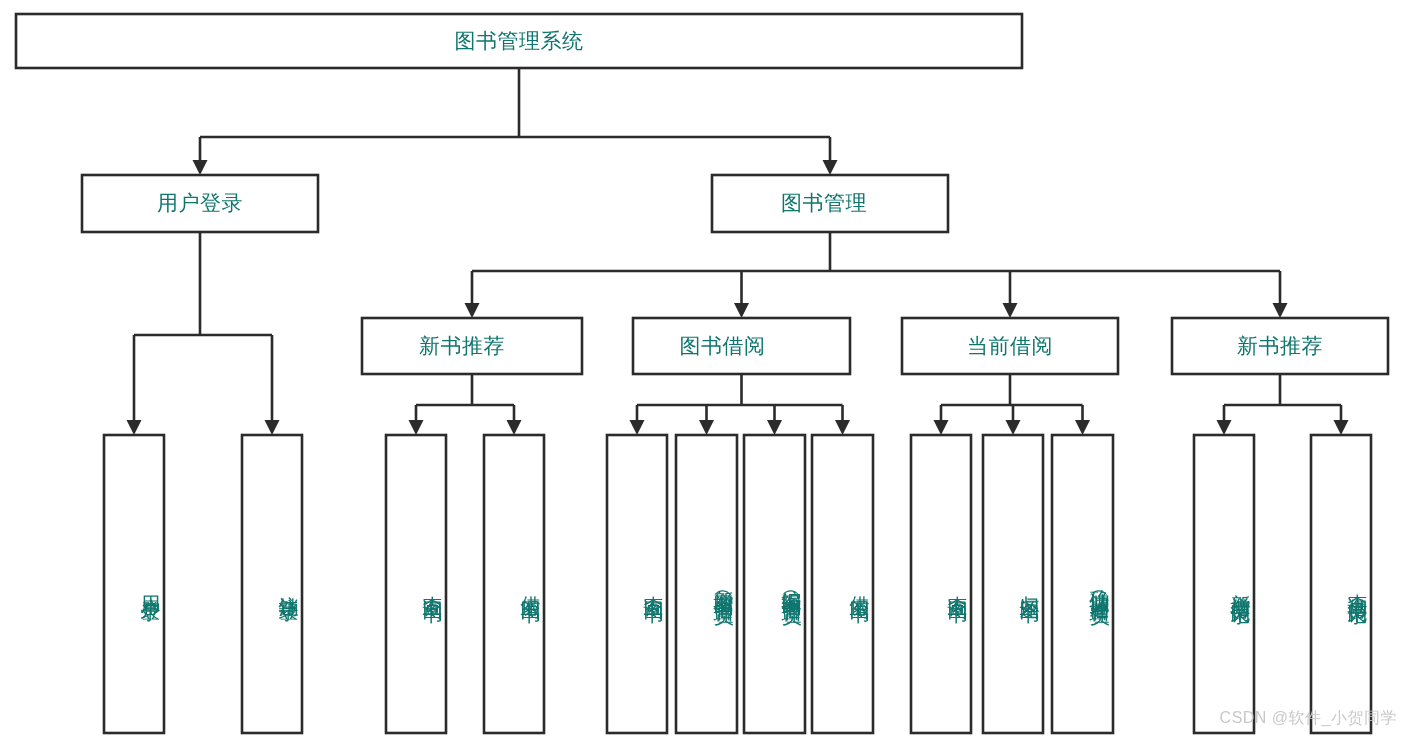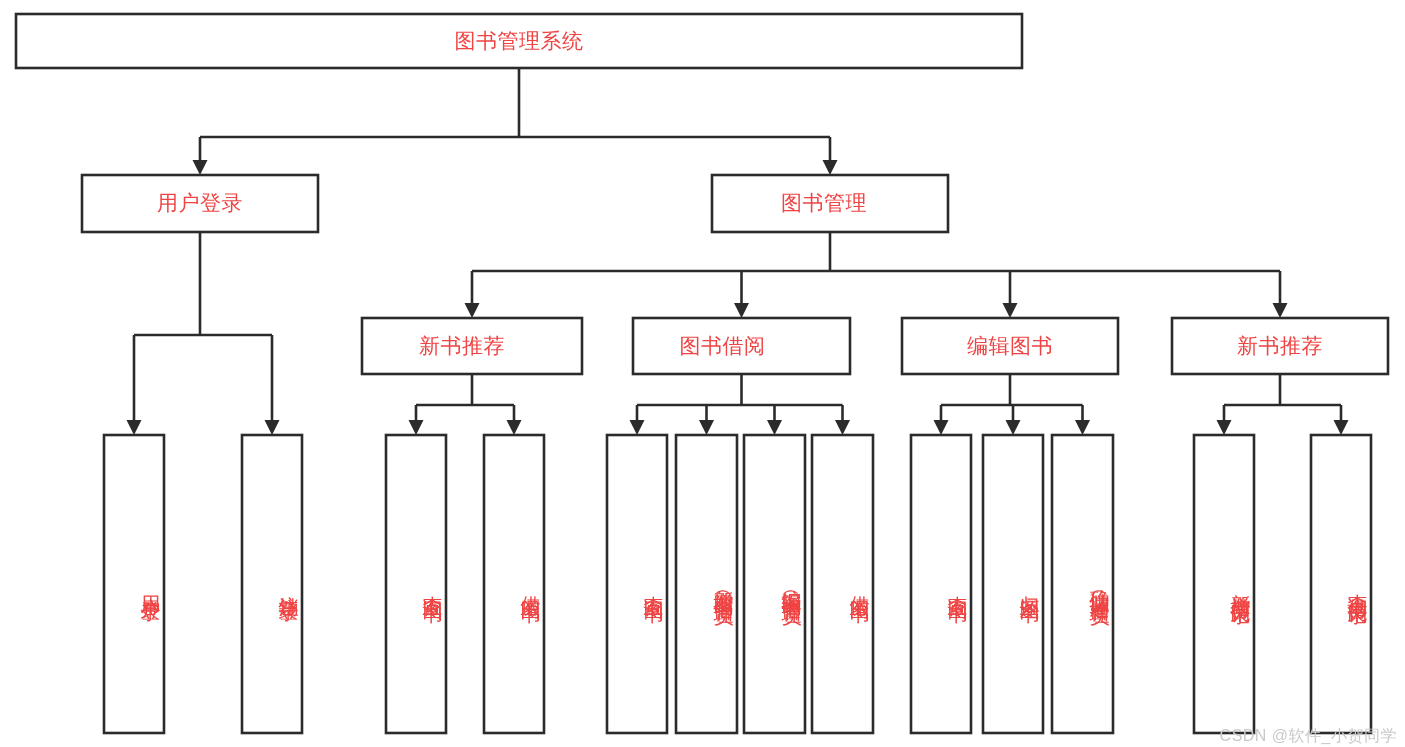--- a/index.html
+++ b/index.html
@@ -40,21 +40,21 @@
   }
   .arrow-head {
     fill: #2b2b2b;
     stroke: none;
   }
   .node-label {
     position: absolute;
     display: flex;
     align-items: center;
     justify-content: center;
-    color: #ef4444;
+    color: #0f766e;
     font-family: "Liberation Sans", "DejaVu Sans", sans-serif;
     pointer-events: none;
     box-sizing: border-box;
   }
   .node-label.horizontal {
     font-size: 21px;
     letter-spacing: 0.5px;
     line-height: 1.15;
     white-space: nowrap;
   }
@@ -65,21 +65,21 @@
     line-height: 1.35;
     letter-spacing: 2.5px;
     white-space: nowrap;
     align-items: flex-start;
     justify-content: center;
     padding-top: 2px;
   }
   .watermark {
     position: absolute;
     right: 8px;
-    bottom: 0;
+    bottom: 18px;
     font-size: 16px;
     color: #c9c9c9;
     font-family: "Liberation Sans", "DejaVu Sans", sans-serif;
     letter-spacing: 0.5px;
     white-space: nowrap;
     user-select: none;
   }
 </style>
 </head>
 <body>
@@ -158,21 +158,21 @@
       <rect x="1052" y="435" width="61" height="298" class="node-box"></rect>
       <rect x="1194" y="435" width="60" height="298" class="node-box"></rect>
       <rect x="1311" y="435" width="60" height="298" class="node-box"></rect>
     </svg>
   <div id="label-layer">
       <div class="node-label horizontal" style="left: 16px; top: 14px; width: 1006px; height: 54px;">图书管理系统</div>
       <div class="node-label horizontal" style="left: 82px; top: 175px; width: 236px; height: 57px;">用户登录</div>
       <div class="node-label horizontal" style="left: 712px; top: 175px; width: 224px; height: 57px;">图书管理</div>
       <div class="node-label horizontal" style="left: 362px; top: 318px; width: 200px; height: 56px;">新书推荐</div>
       <div class="node-label horizontal" style="left: 633px; top: 318px; width: 179px; height: 56px;">图书借阅</div>
-      <div class="node-label horizontal" style="left: 902px; top: 318px; width: 216px; height: 56px;">编辑图书</div>
+      <div class="node-label horizontal" style="left: 902px; top: 318px; width: 216px; height: 56px;">当前借阅</div>
       <div class="node-label horizontal" style="left: 1172px; top: 318px; width: 216px; height: 56px;">新书推荐</div>
       <div class="node-label vertical" style="left: 104px; top: 435px; width: 60px; height: 298px;">用户登录</div>
       <div class="node-label vertical" style="left: 242px; top: 435px; width: 60px; height: 298px;">注销登录</div>
       <div class="node-label vertical" style="left: 386px; top: 435px; width: 60px; height: 298px;">查询图书</div>
       <div class="node-label vertical" style="left: 484px; top: 435px; width: 60px; height: 298px;">借阅图书</div>
       <div class="node-label vertical" style="left: 607px; top: 435px; width: 60px; height: 298px;">查询图书</div>
       <div class="node-label vertical" style="left: 676px; top: 435px; width: 61px; height: 298px;">新增图书（管理员）</div>
       <div class="node-label vertical" style="left: 744px; top: 435px; width: 61px; height: 298px;">编辑图书（管理员）</div>
       <div class="node-label vertical" style="left: 812px; top: 435px; width: 61px; height: 298px;">借阅图书</div>
       <div class="node-label vertical" style="left: 911px; top: 435px; width: 60px; height: 298px;">查询图书</div>

